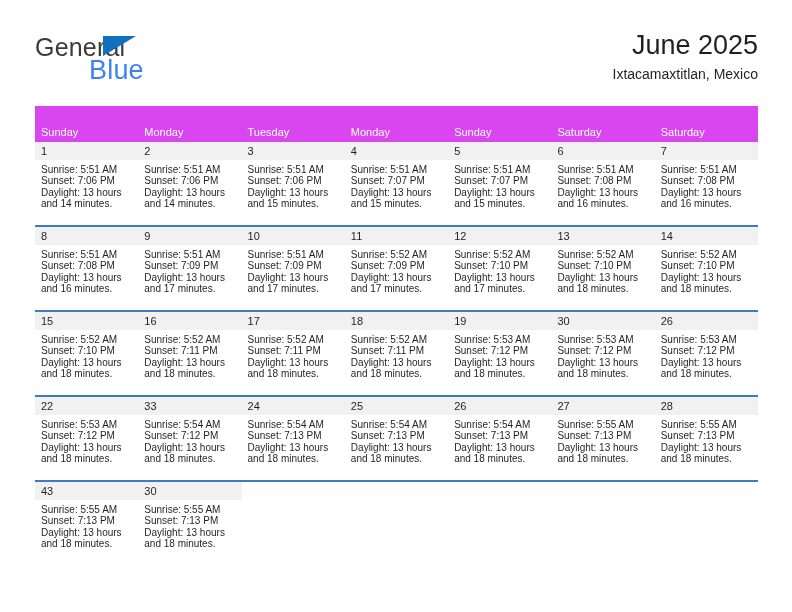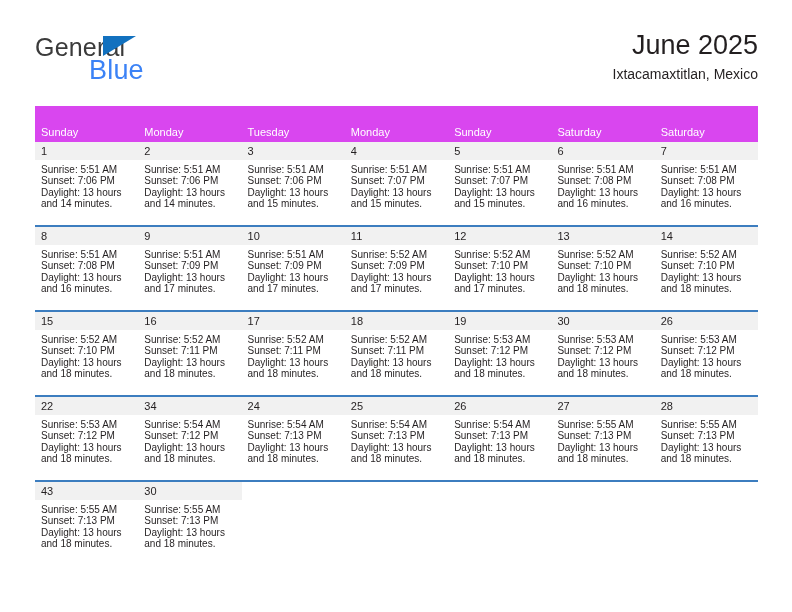--- a/index.html
+++ b/index.html
@@ -416,21 +416,21 @@
               <div class="details">
                 <div>Sunrise: 5:53 AM</div>
                 <div>Sunset: 7:12 PM</div>
                 <div>Daylight: 13 hours</div>
                 <div>and 18 minutes.</div>
               </div>
             </div>
           </td>
           <td>
             <div class="cell-inner">
-              <div class="daynum">34</div>
+              <div class="daynum">33</div>
               <div class="details">
                 <div>Sunrise: 5:54 AM</div>
                 <div>Sunset: 7:12 PM</div>
                 <div>Daylight: 13 hours</div>
                 <div>and 18 minutes.</div>
               </div>
             </div>
           </td>
           <td>
             <div class="cell-inner">

